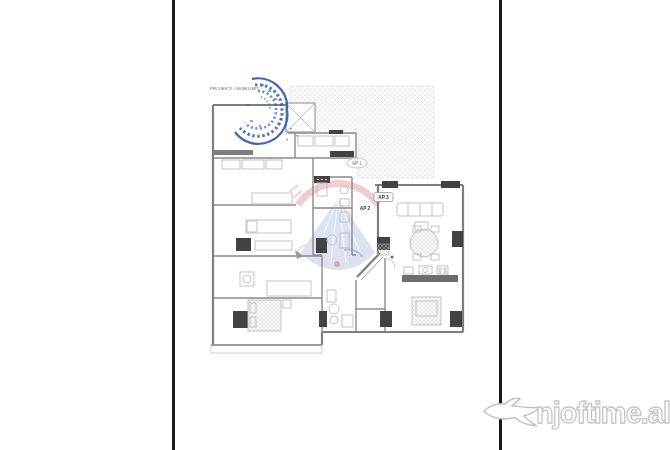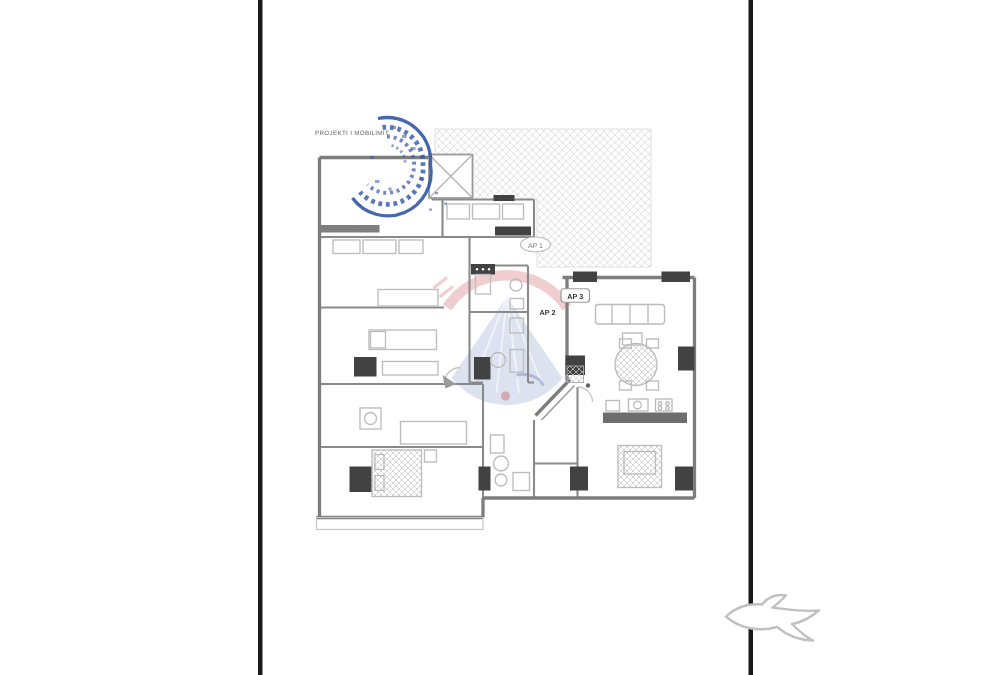--- a/index.html
+++ b/index.html
@@ -199,15 +199,16 @@
       </g>
     </g>
   </svg>
 
   <div id="brand">
     <svg width="66" height="38" viewBox="0 0 66 38">
       <path d="M2,17 C8,11 16,8 26,9 C30,4 36,2 42,3 C39,6 36,9 33,11
                C42,12 52,14 64,13 C58,18 52,21 46,22 C50,26 54,30 60,33
                C50,33 42,29 36,24 C26,27 12,26 2,17 Z" fill="#ffffff" stroke="#c0c0c0" stroke-width="1.6" stroke-linejoin="round"></path>
     </svg>
+    <span class="wm-text">njoftime.al</span>
   </div>
 
 </div>
 
 </body></html>

